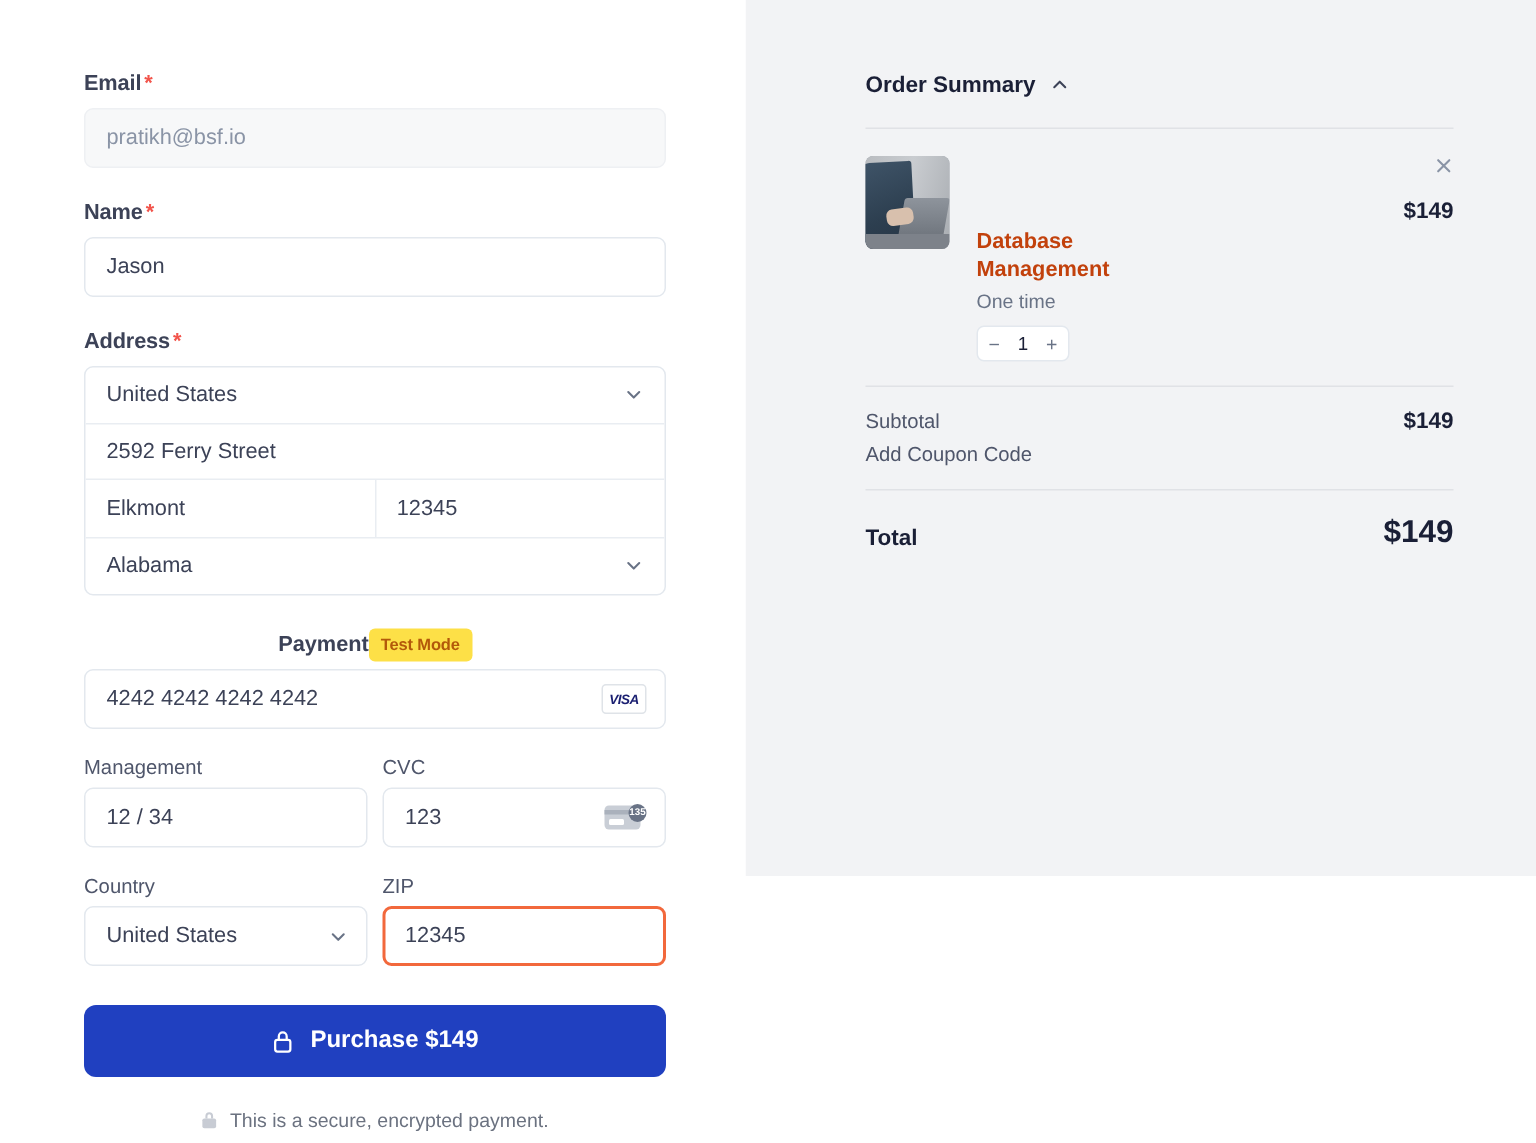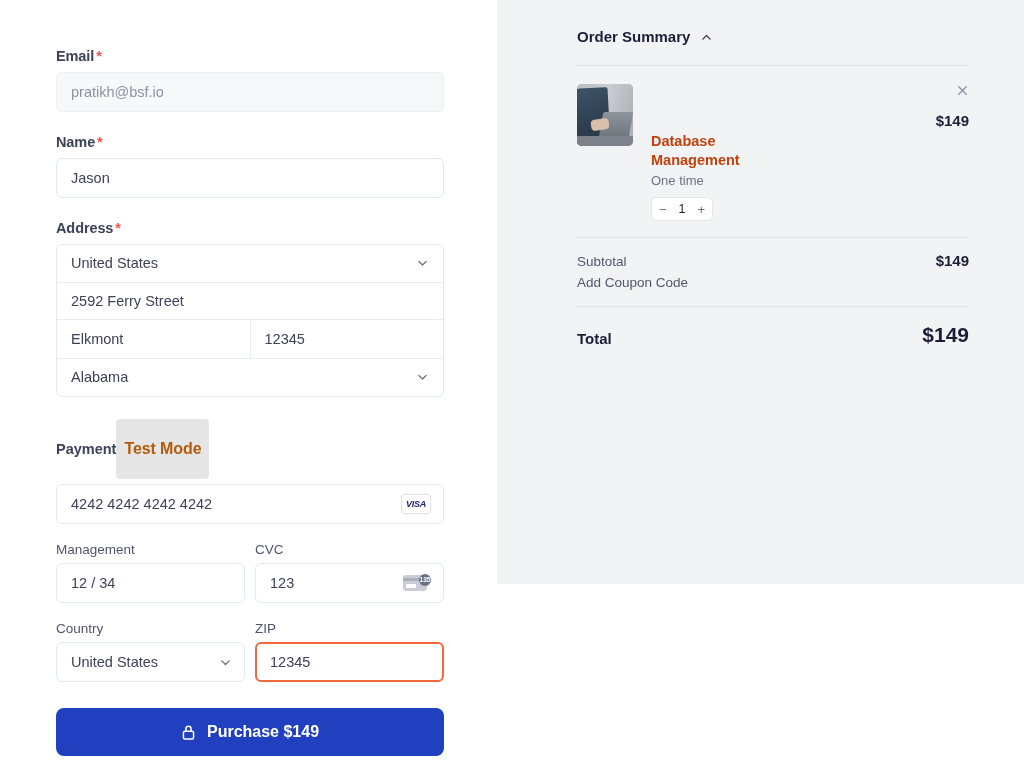--- a/index.html
+++ b/index.html
@@ -108,35 +108,35 @@
     width: 13px;
     height: 13px;
     color: #697386;
   }
   .chev svg { display: block; width: 13px; height: 13px; }
 
   
   .pay-head {
     display: flex;
     align-items: center;
-    justify-content: flex-start;
+    justify-content: center;
     width: 388px;
     margin-bottom: 5px;
   }
   .pay-title {
     font-size: 14.5px;
     font-weight: bold;
     color: #3c4257;
   }
   .badge {
-    background: #e5e5e5;
+    background: #fde047;
     color: #b3590a;
-    font-size: 16px;
-    font-weight: bold;
-    padding: 21px 8px;
+    font-size: 11px;
+    font-weight: bold;
+    padding: 5px 8px;
     border-radius: 4px;
     letter-spacing: -0.1px;
   }
 
   .sub-label {
     font-size: 13.5px;
     color: #4f566b;
     margin-bottom: 6px;
   }
 
@@ -263,21 +263,21 @@
     font-size: 13px;
     color: #6b7280;
   }
   .lock-grey { width: 11px; height: 13px; display: block; }
 
   
   .summary-pane {
     width: 527px;
     height: 584px;
     background: #f2f3f5;
-    padding: 28px 55px 0 80px;
+    padding: 48px 55px 0 80px;
   }
 
   .sum-head {
     display: flex;
     align-items: center;
     gap: 10px;
     margin-bottom: 20px;
   }
   .sum-title {
     font-size: 15px;

